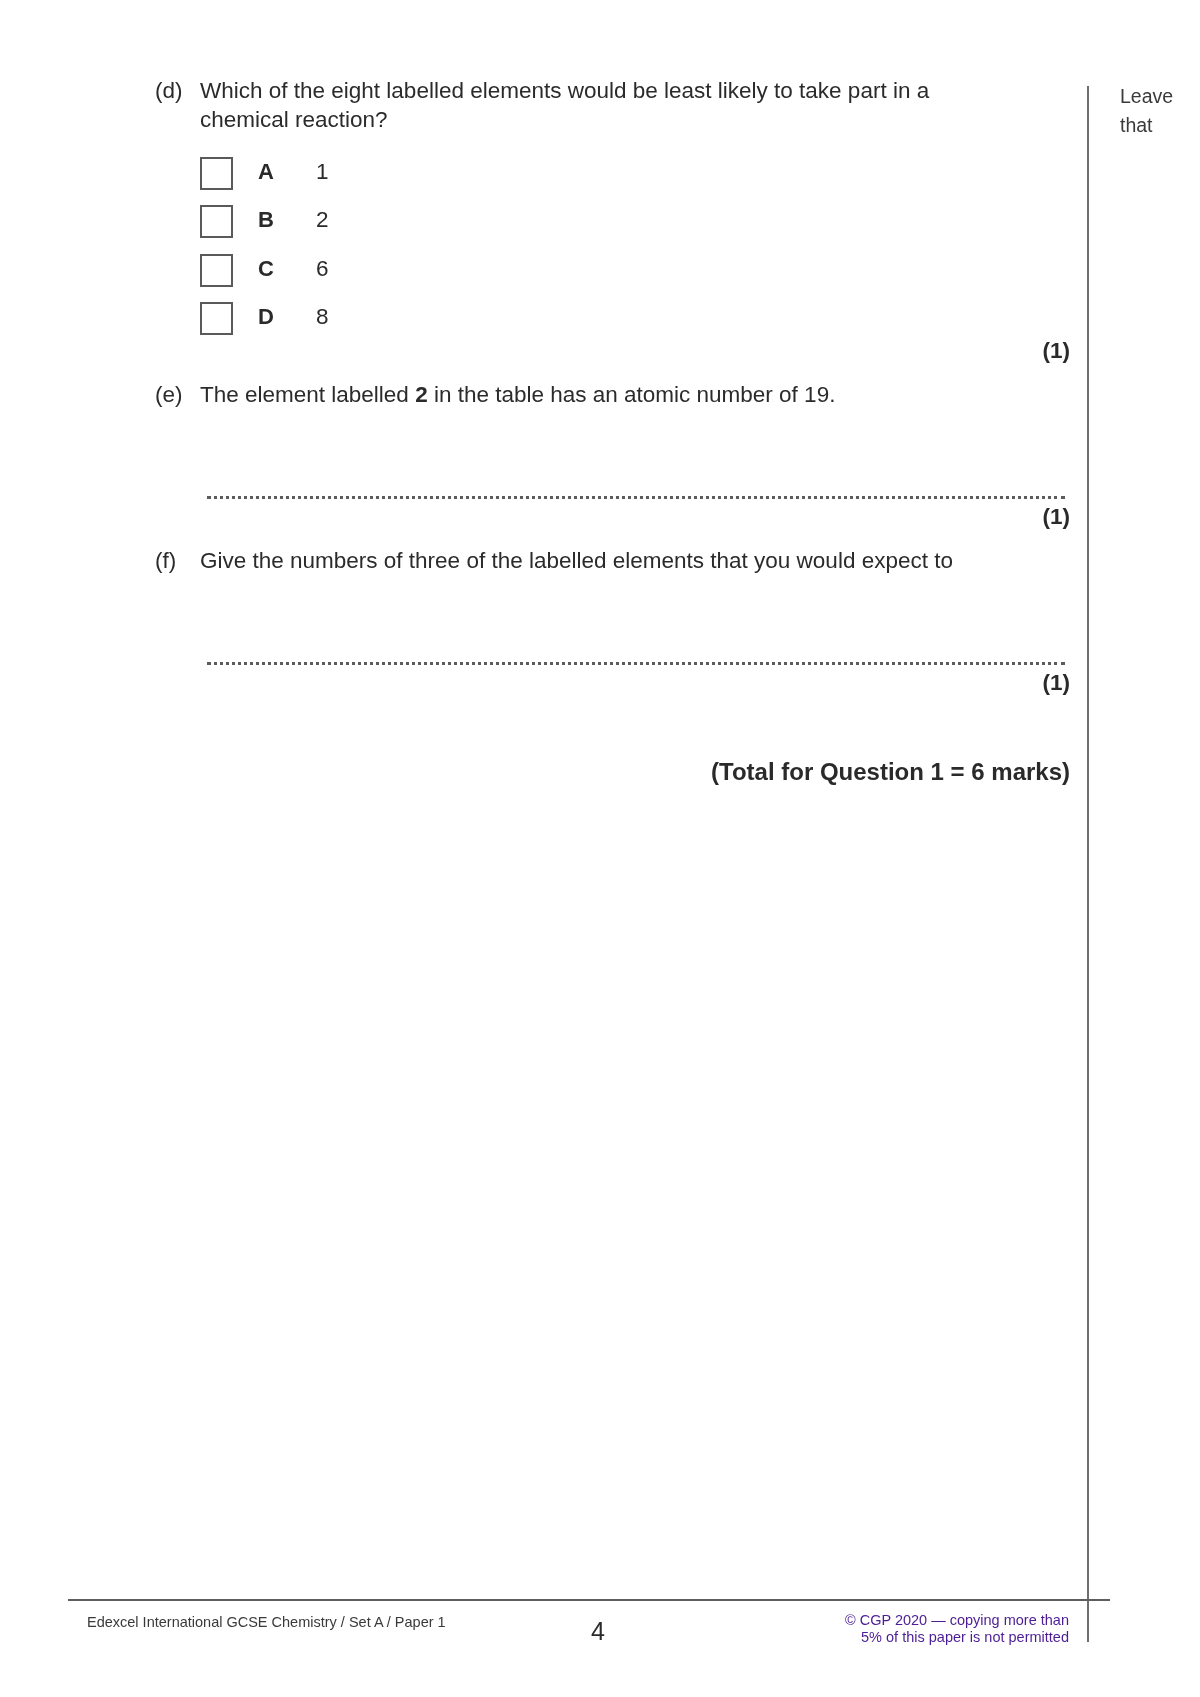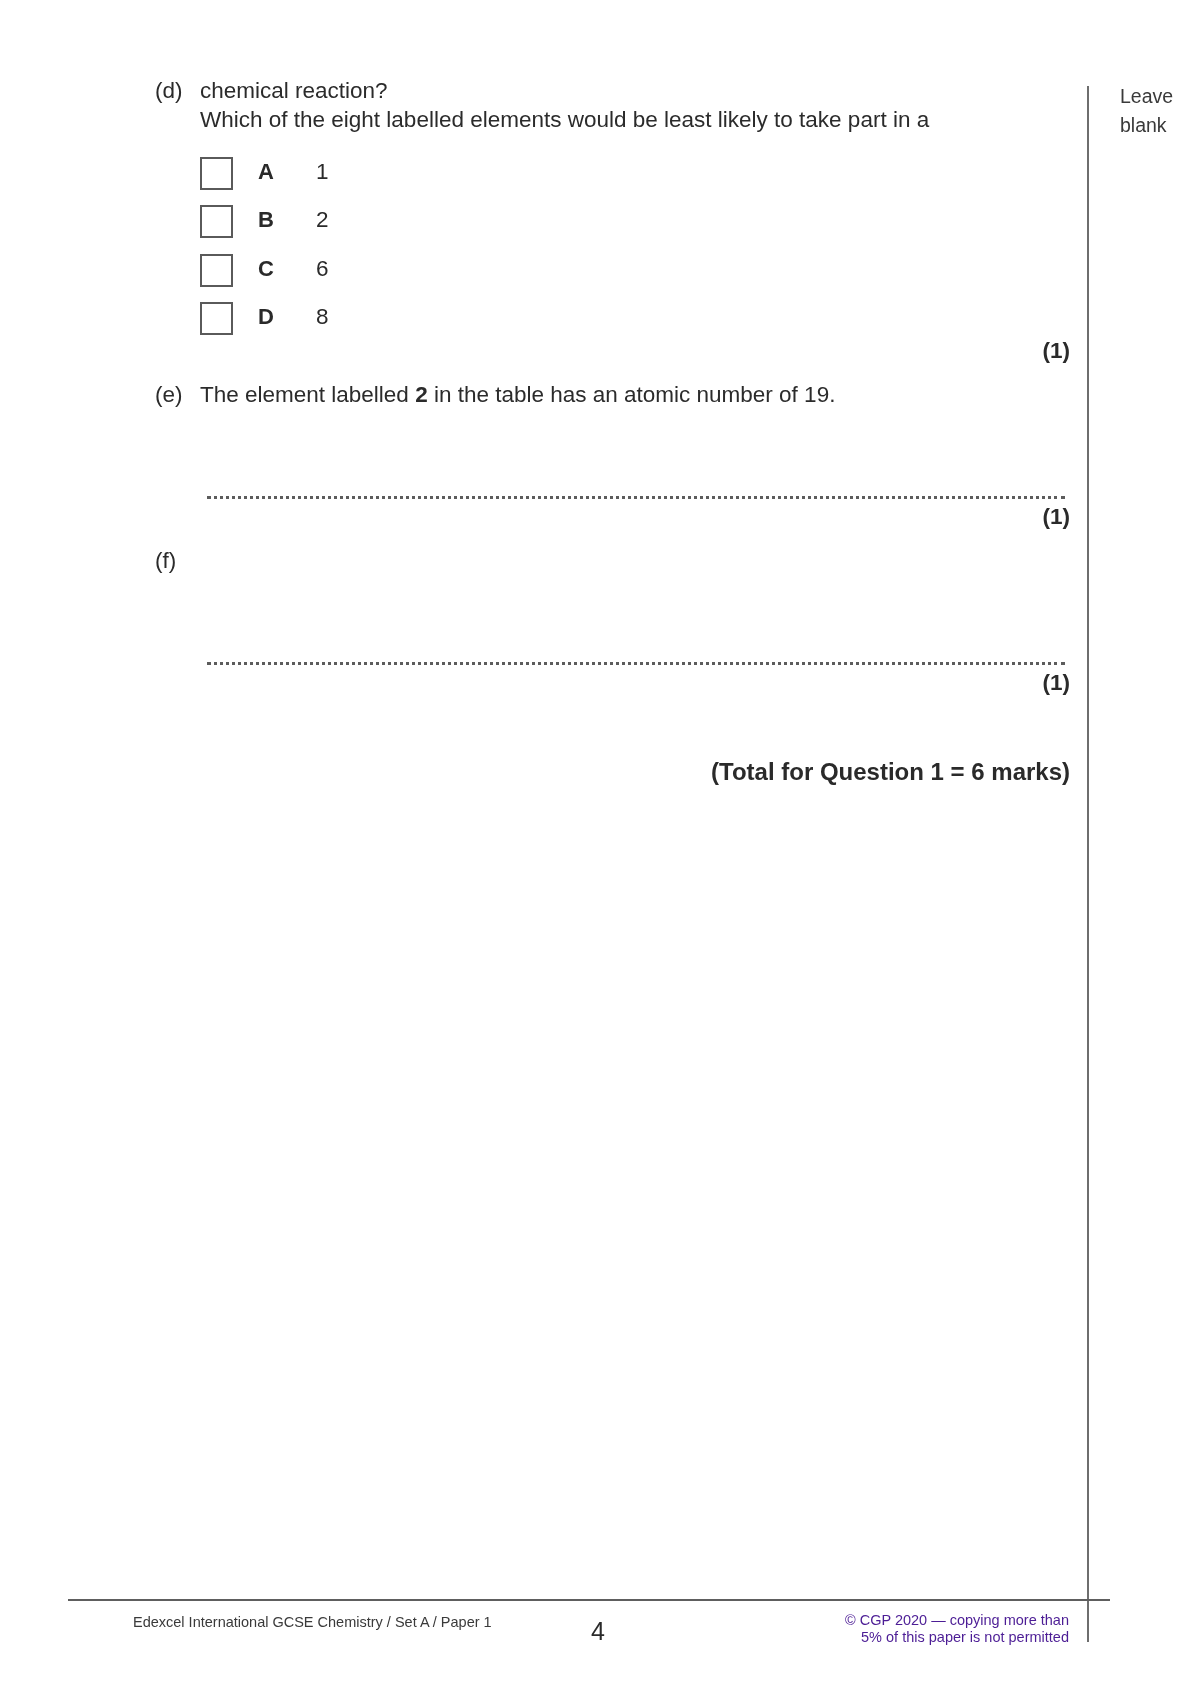--- a/index.html
+++ b/index.html
@@ -43,44 +43,44 @@
     width: 100%; height: 100%; border: none; outline: none; background: transparent;
     font-family: "Liberation Sans", sans-serif; font-size: 20px; color: #2a2a2a;
   }
   .total {
     position: absolute; right: 130px; top: 758px; font-size: 24px; font-weight: bold; color: #2a2a2a; text-align: center;
   }
   .footer-rule {
     position: absolute; left: 68px; top: 1599px; width: 1042px; height: 2px; background: #5e5e5e;
   }
   .footer-left {
-    position: absolute; left: 87px; top: 1614px; font-size: 14.5px; color: #3a3a3a; margin-left: 46px;
+    position: absolute; left: 87px; top: 1614px; font-size: 14.5px; color: #3a3a3a;
   }
   .page-num {
     position: absolute; left: 591px; top: 1617px; font-size: 25px; color: #2a2a2a;
   }
   .footer-right {
     position: absolute; right: 131px; top: 1612px; font-size: 14.5px; line-height: 17px;
     text-align: right; color: #4c1d95;
   }
 </style>
 </head>
 <body>
 
 <div class="margin-line"></div>
 <div class="leave-blank">
   <div>Leave</div>
-  <div>blank</div>
+  <div>that</div>
 </div>
 
 <section>
   <div class="q-text q-label" style="top:76px;">(d)</div>
   <div class="q-text q-body" style="top:76px;">
+    <div>Which of the eight labelled elements would be least likely to take part in a</div>
     <div>chemical reaction?</div>
-    <div>Which of the eight labelled elements would be least likely to take part in a</div>
   </div>
 
   <div class="choice" style="top:157px;">
     <div class="box"></div>
     <span class="letter">A</span>
     <span class="val">1</span>
   </div>
   <div class="choice" style="top:205px;">
     <div class="box"></div>
     <span class="letter">B</span>
@@ -107,20 +107,21 @@
   </div>
   <div class="answer-line" style="top:472px;">
     <input type="text" value="" style="">
   </div>
   <div class="marks" style="top:504px;">(1)</div>
 </section>
 
 <section>
   <div class="q-text q-label" style="top:546px;">(f)</div>
   <div class="q-text q-body" style="top:546px;">
+    <div>Give the numbers of three of the labelled elements that you would expect to</div>
   </div>
   <div class="answer-line" style="top:638px;">
     <input type="text" value="" style="">
   </div>
   <div class="marks" style="top:670px;">(1)</div>
 </section>
 
 <div class="total">(Total for Question 1 = 6 marks)</div>
 
 <div class="footer-rule"></div>

